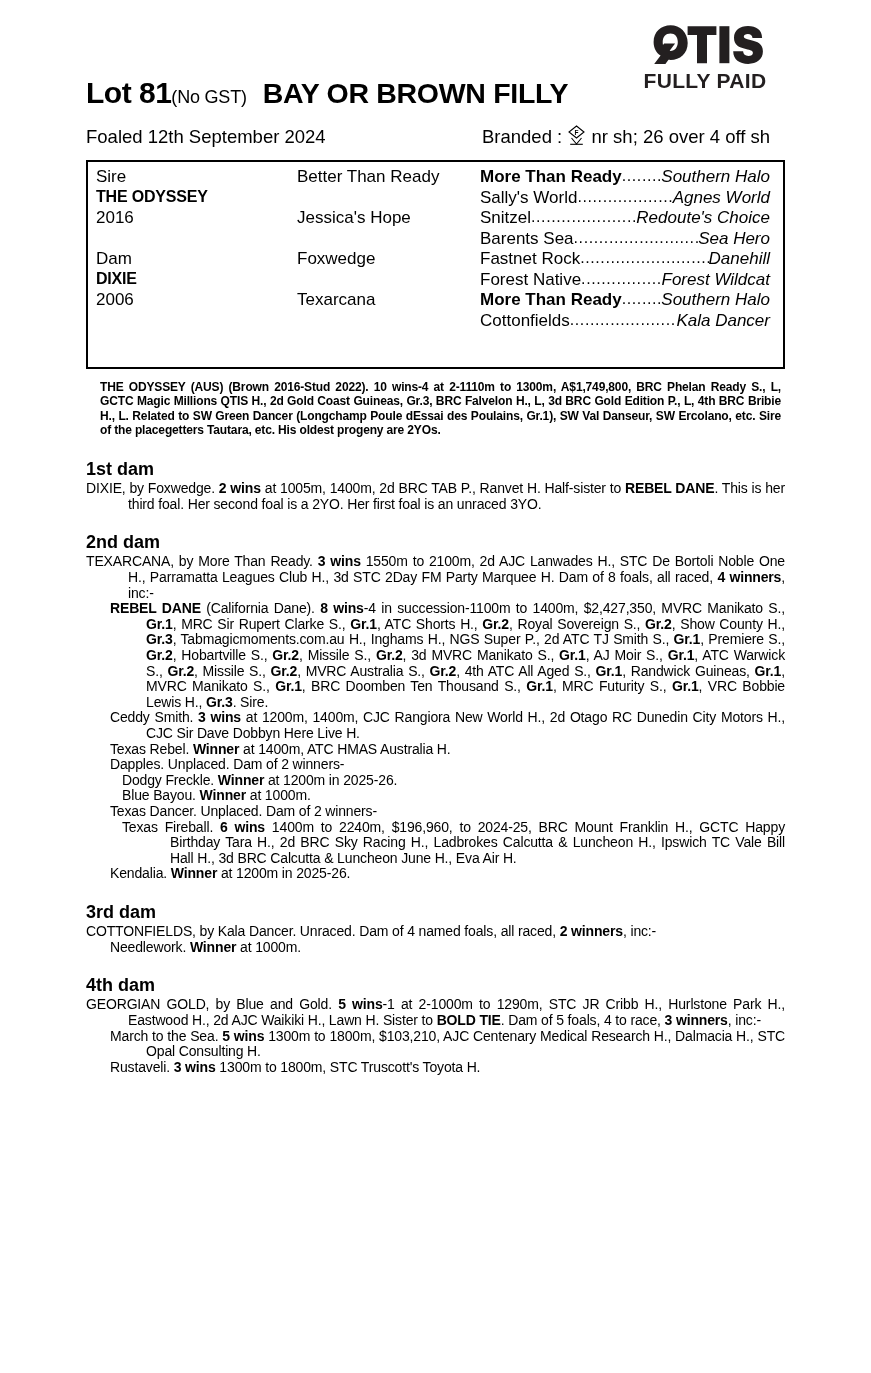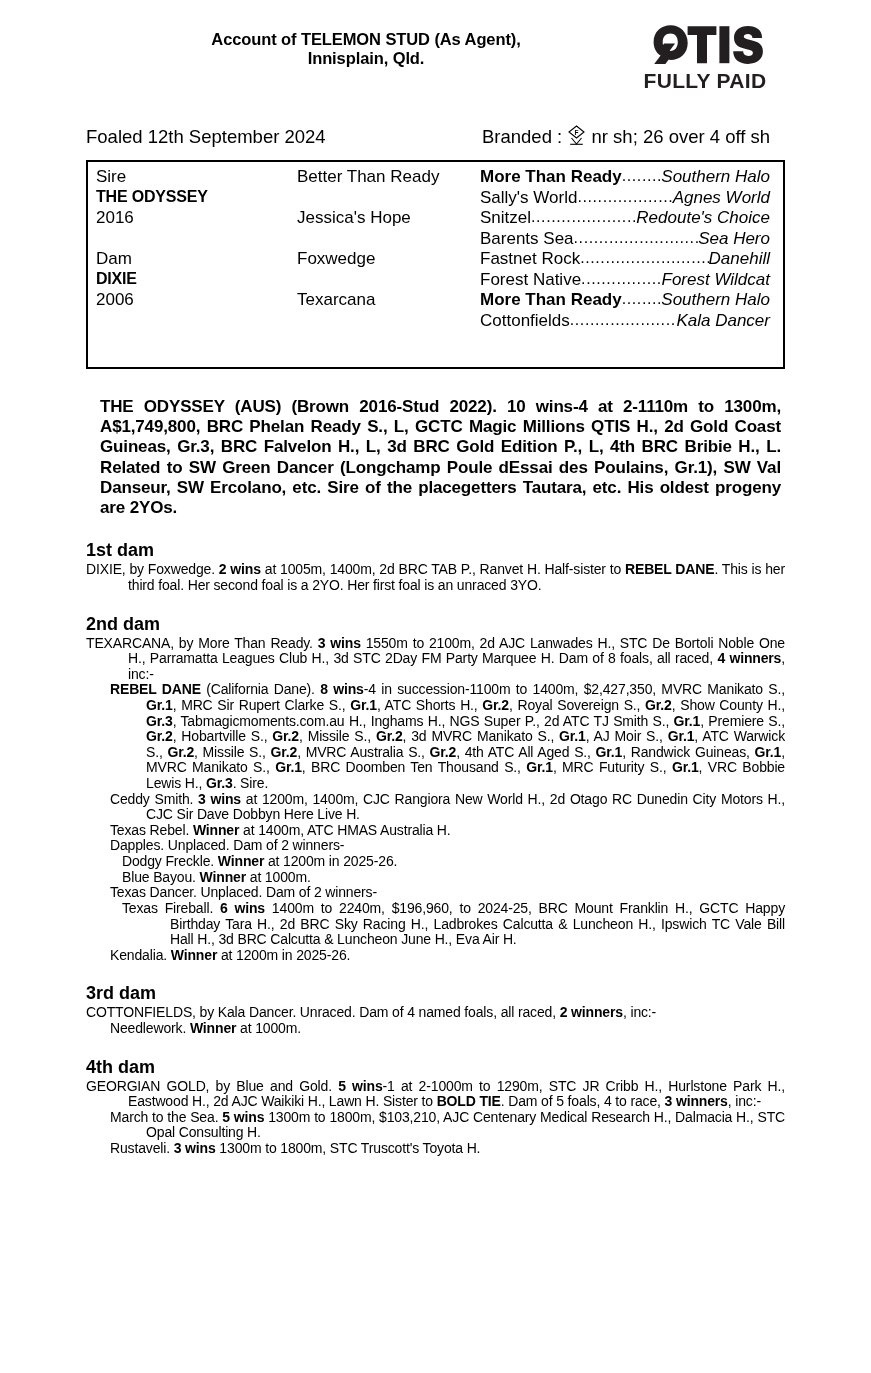--- a/index.html
+++ b/index.html
@@ -155,24 +155,24 @@
   .c3 .gp-right { flex: 0 0 auto; font-style: italic; }
   .nm-bold { font-weight: bold; }
   .big-name {
     font-weight: bold;
     font-size: 16px;
     letter-spacing: -0.2px;
   }
 
   
   .sire-para {
-    margin-top: 28px;
+    margin-top: 11px;
     padding: 0 4px 0 14px;
     font-weight: bold;
-    font-size: 17px;
+    font-size: 12px;
     line-height: 1.19;
     text-align: justify;
     letter-spacing: -0.15px;
     font-stretch: condensed;
   }
 
   
   .dam-head {
     font-weight: bold;
     font-size: 18px;
@@ -198,39 +198,38 @@
 
   .entry b { font-weight: bold; }
 </style>
 </head>
 <body>
 
 <div class="page">
 
   <div class="header">
 
-    <div class="account-block">
-      <span>Account of TELEMON STUD (As Agent),</span>
-      <span class="account-line2">Innisplain, Qld.</span>
-    </div>
 
     <div class="logo-block">
       <span class="logo-mark">
         <svg width="122" height="46" viewBox="0 0 122 46" aria-hidden="true">
           <g fill="#231f20">
             <path d="M26.5 3.2C17.4 3.2 9.6 9.4 9.6 19.9c0 6.1 2.7 10.9 7 13.7L10.2 42h11.2l3.1-4.2c.7.07 1.4.1 2.1.1 9.2 0 17.1-6.3 17.1-17C43.7 10.2 36 3.2 26.5 3.2zm0 8.3c4.5 0 7.3 3.4 7.3 8.6 0 5.3-2.8 8.8-7.4 8.8-.25 0-.5 0-.75-.03l5.45-7.4H20.1l-1.1 1.5c-.2-.9-.3-1.85-.3-2.87 0-5.2 3-8.6 7.8-8.6z"></path>
             <path d="M43.6 4.2h28.8v8.7h-9.4v28.3h-10V12.9h-9.4z"></path>
             <path d="M75.4 4.2h10v37h-10z"></path>
             <path d="M89.2 29.3h9.9c.1 3.1 2.2 4.6 5.3 4.6 2.6 0 4.5-1.1 4.5-3 0-2.3-2.2-2.9-7-4-7.2-1.6-11.9-3.9-11.9-11.2 0-7.3 6-11.6 14-11.6 8.3 0 13.9 3.9 14.1 11.8h-9.6c-.2-2.6-2.1-3.9-4.6-3.9-2.4 0-4.1 1-4.1 2.6 0 1.9 2.2 2.5 6.6 3.5 7.4 1.6 12.5 3.8 12.5 11.5 0 7.7-6.3 12.3-14.7 12.3-8.8 0-14.9-4.3-15-12.6z"></path>
           </g>
         </svg>
       </span>
       <span class="logo-sub">FULLY PAID</span>
     </div>
 
+    <div class="lot-line">
+      <span class="lot-label">Lot 81</span><span class="lot-gst">(No GST)</span><span class="lot-title">BAY OR BROWN FILLY</span>
+    </div>
   </div>
 
   <div class="foal-row">
     <span class="foaled">Foaled 12th September 2024</span>
     <span class="branded">
       <span>Branded :</span>
       <span class="brand-symbol">
         <svg width="19" height="20" viewBox="0 0 19 20" aria-hidden="true">
           <polygon points="9.5,1 17,7 9.5,13 2,7" fill="none" stroke="#000" stroke-width="1.1"></polygon>
           <text x="9.5" y="9.6" font-family="Liberation Sans, sans-serif" font-size="6.5" font-weight="bold" text-anchor="middle" fill="#000">F</text>

